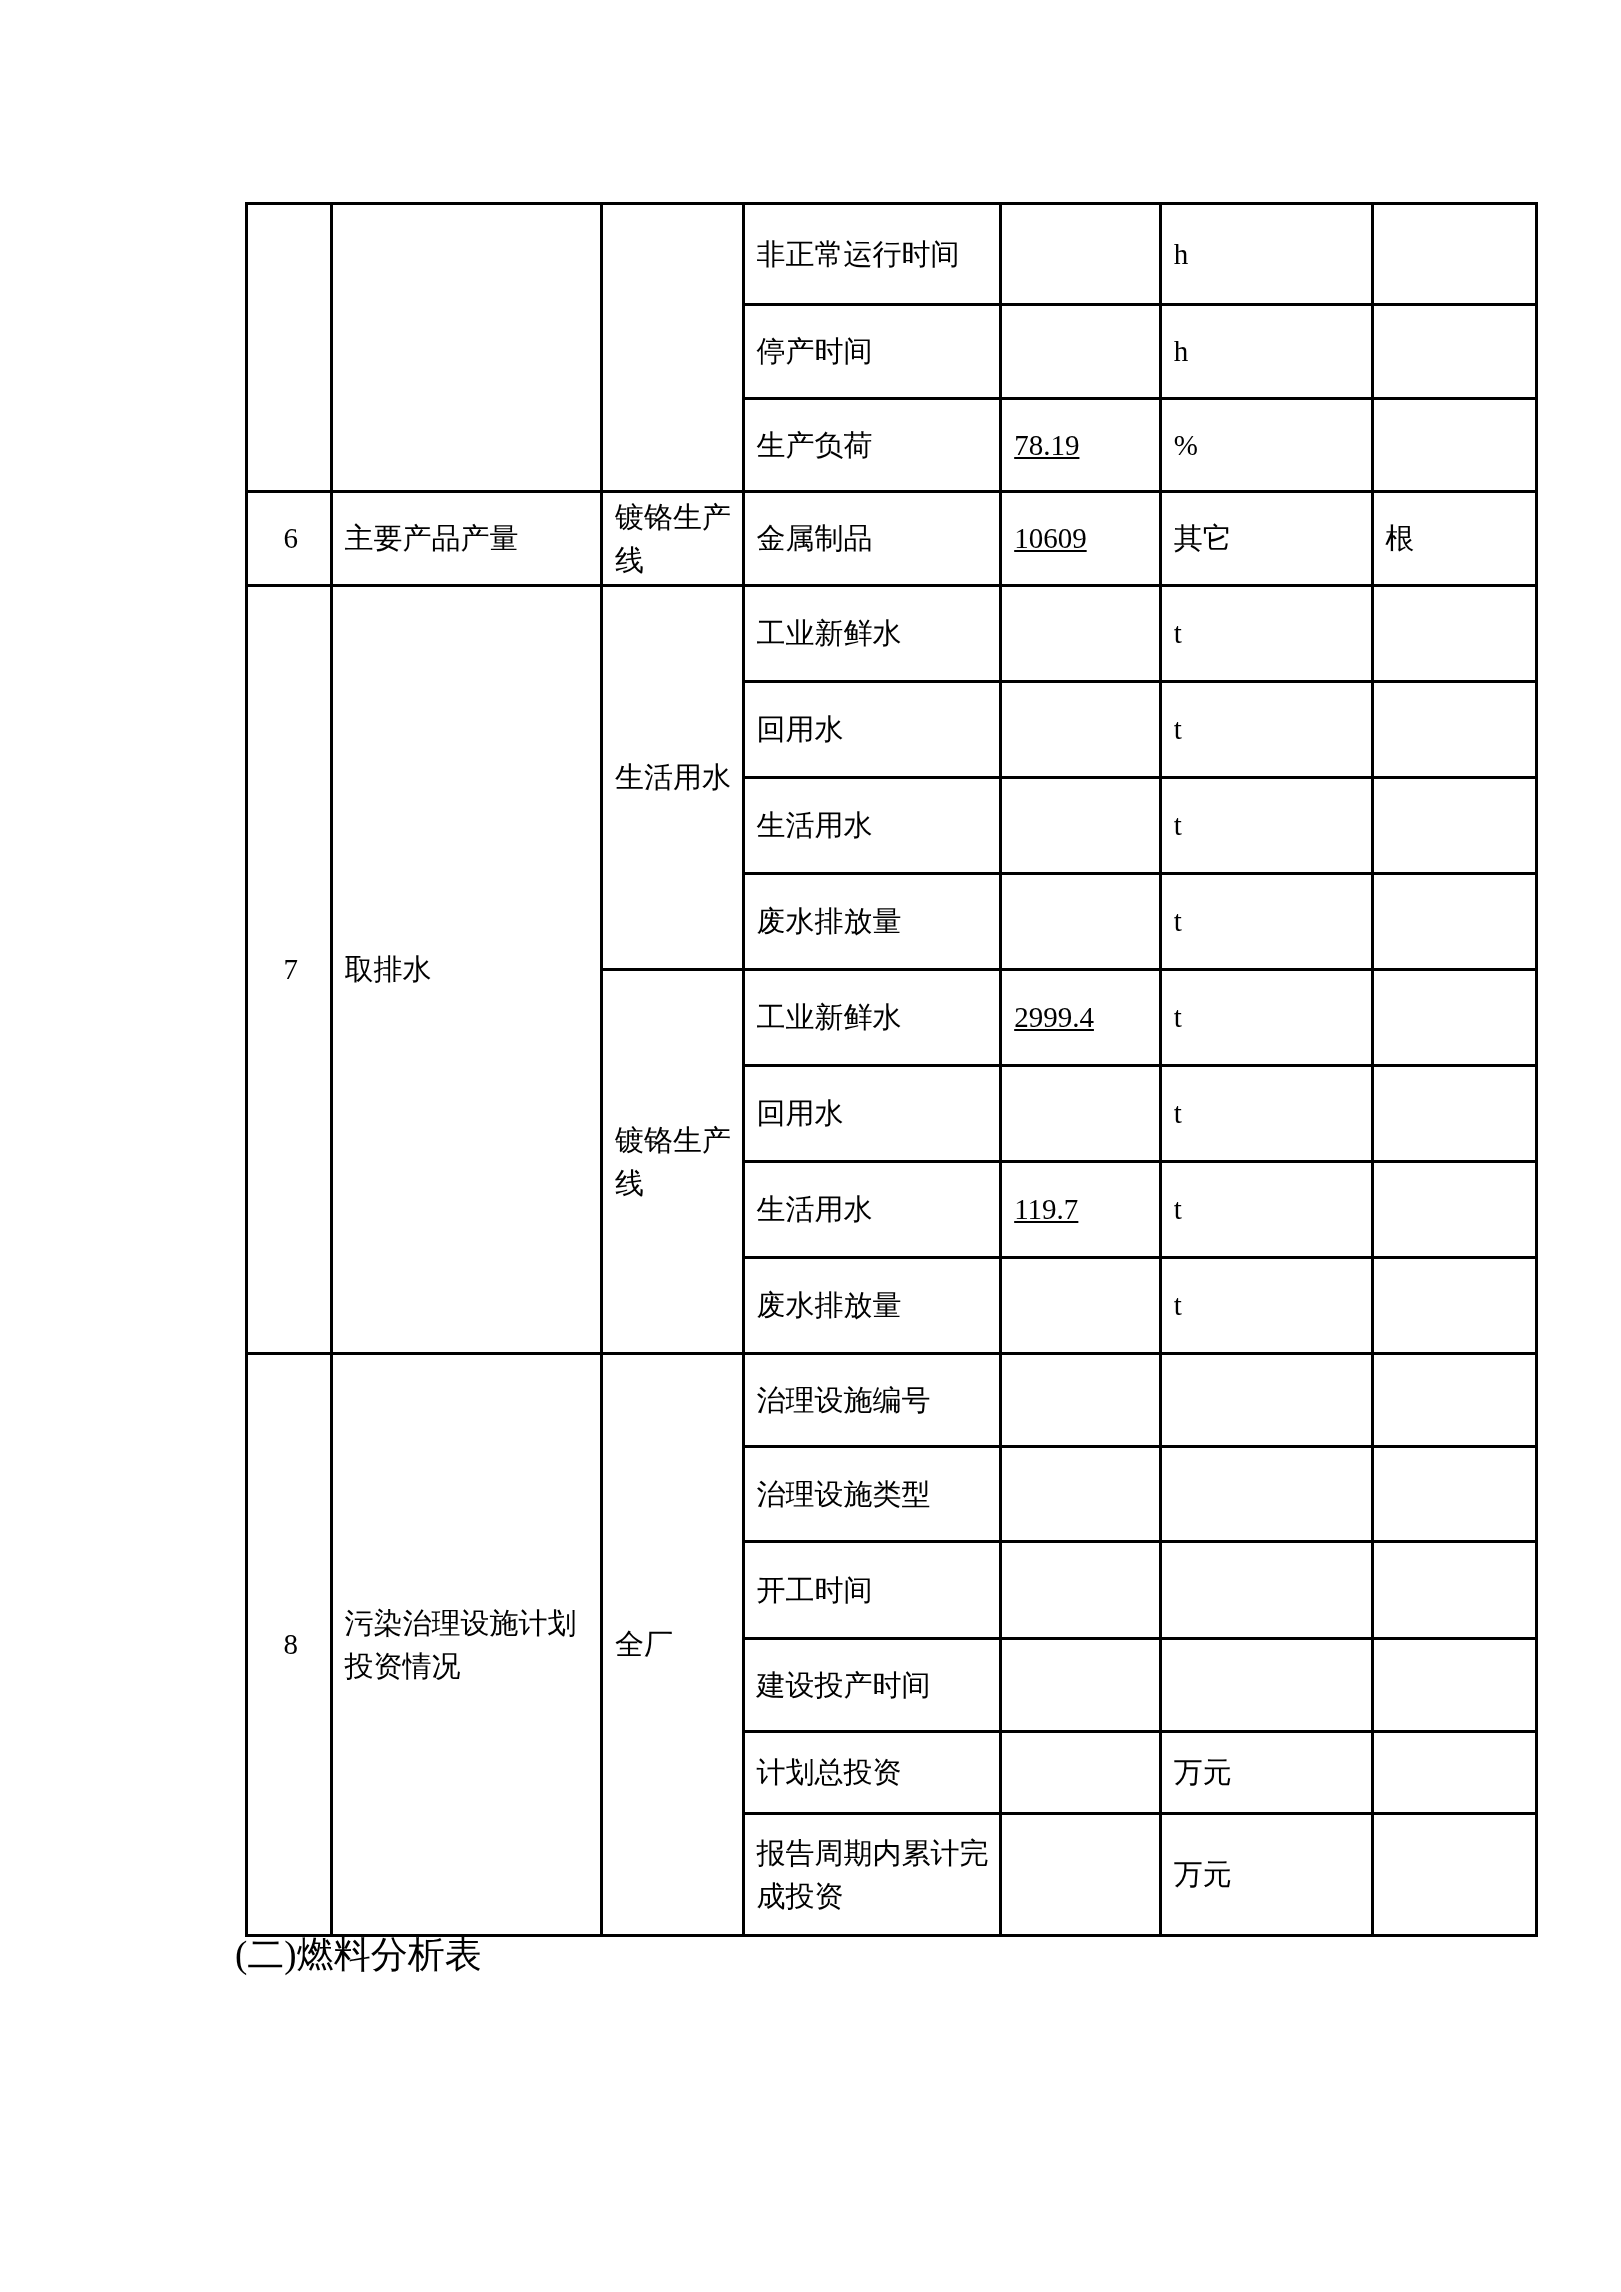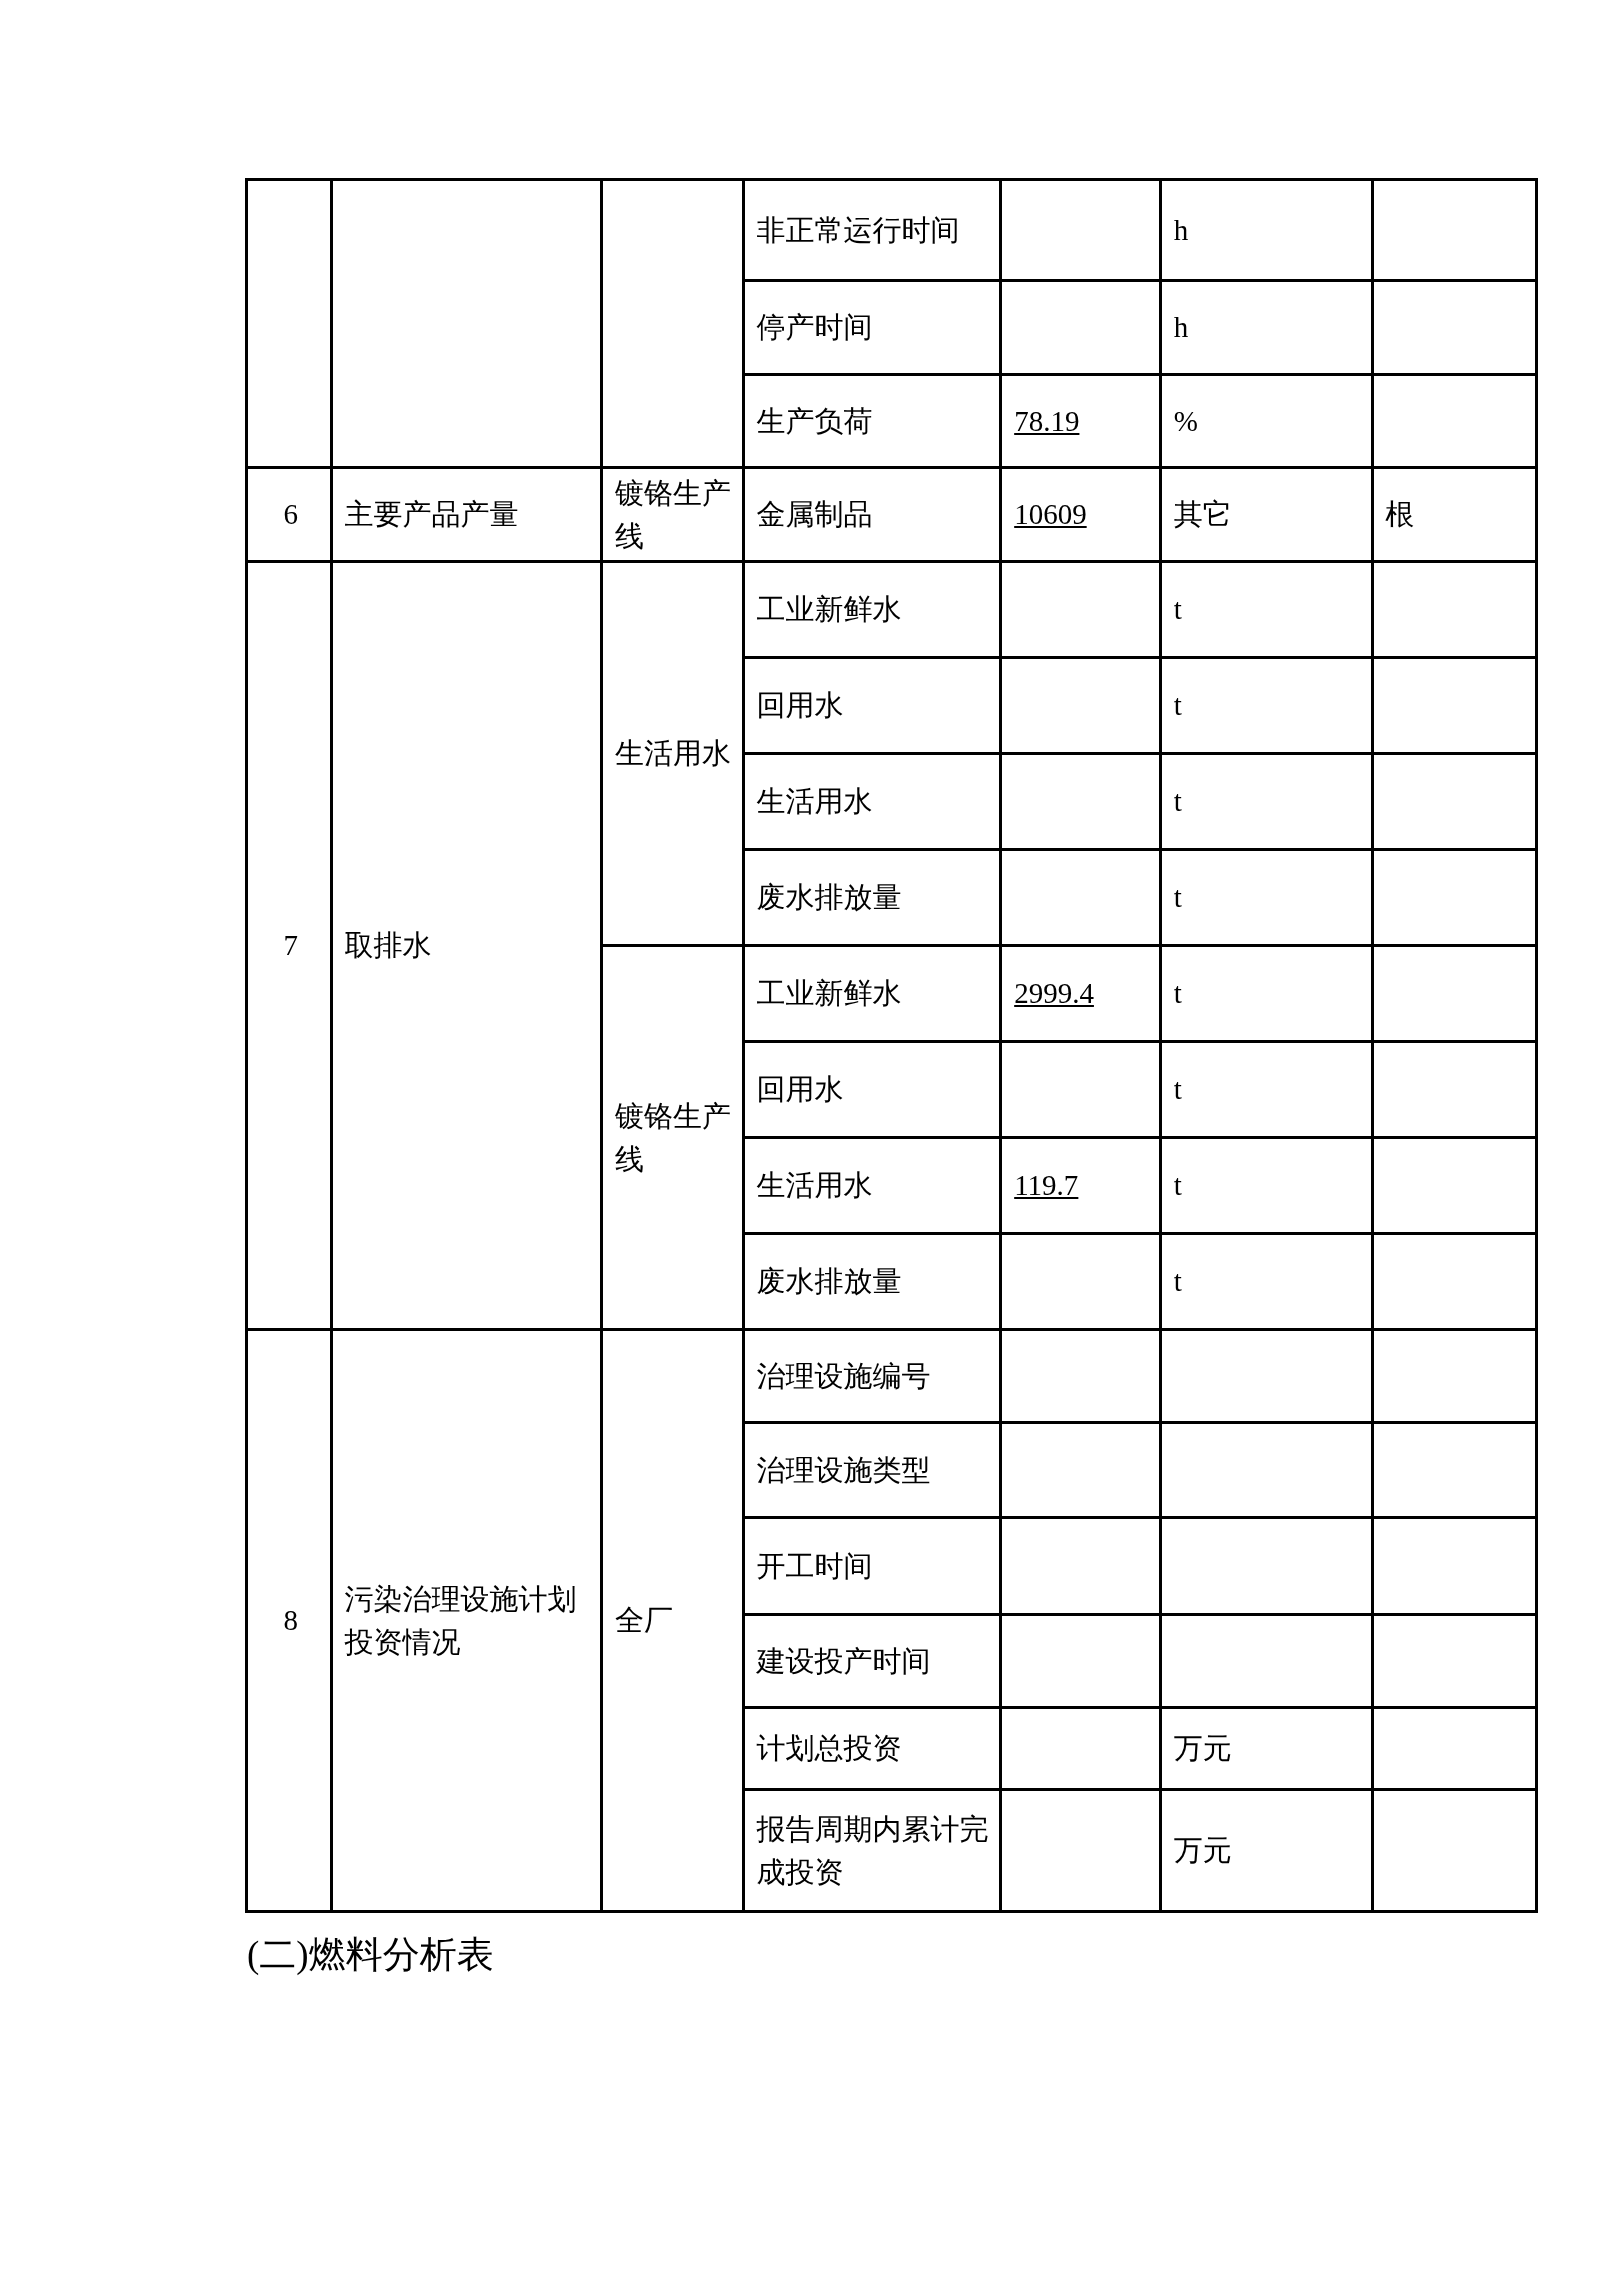--- a/index.html
+++ b/index.html
@@ -3,21 +3,21 @@
 <meta charset="utf-8">
 <style>
   html, body { margin: 0; padding: 0; }
   body {
     width: 1621px; height: 2293px;
     background: #ffffff;
     position: relative;
     font-family: "Liberation Serif", "DejaVu Serif", serif;
     color: #000;
   }
-  .table-wrap { position: absolute; left: 245px; top: 178px; }
+  .table-wrap { position: absolute; left: 245px; top: 202px; }
   table.report { border-collapse: collapse; table-layout: fixed; }
   table.report td {
     border: 3.9px solid #000;
     font-size: 29px;
     line-height: 1.45;
     vertical-align: middle;
     padding: 0 7.8px 0 11.8px;
     word-break: break-all;
     overflow: hidden;
   }
@@ -31,21 +31,21 @@
   tr.h103 { height: 101px; }
   tr.h96  { height: 94px; }
   tr.h95  { height: 93px; }
   tr.h98  { height: 96px; }
   tr.h97  { height: 95px; }
   tr.h99  { height: 97px; }
   tr.h84  { height: 82px; }
   tr.h124 { height: 122px; }
   .caption {
     position: absolute;
-    left: 247px; top: 1933px;
+    left: 235px; top: 1933px;
     font-size: 37px;
     line-height: 1.2;
     white-space: nowrap;
   }
 </style>
 </head>
 <body>
 
 <div class="table-wrap">
   <table class="report">

